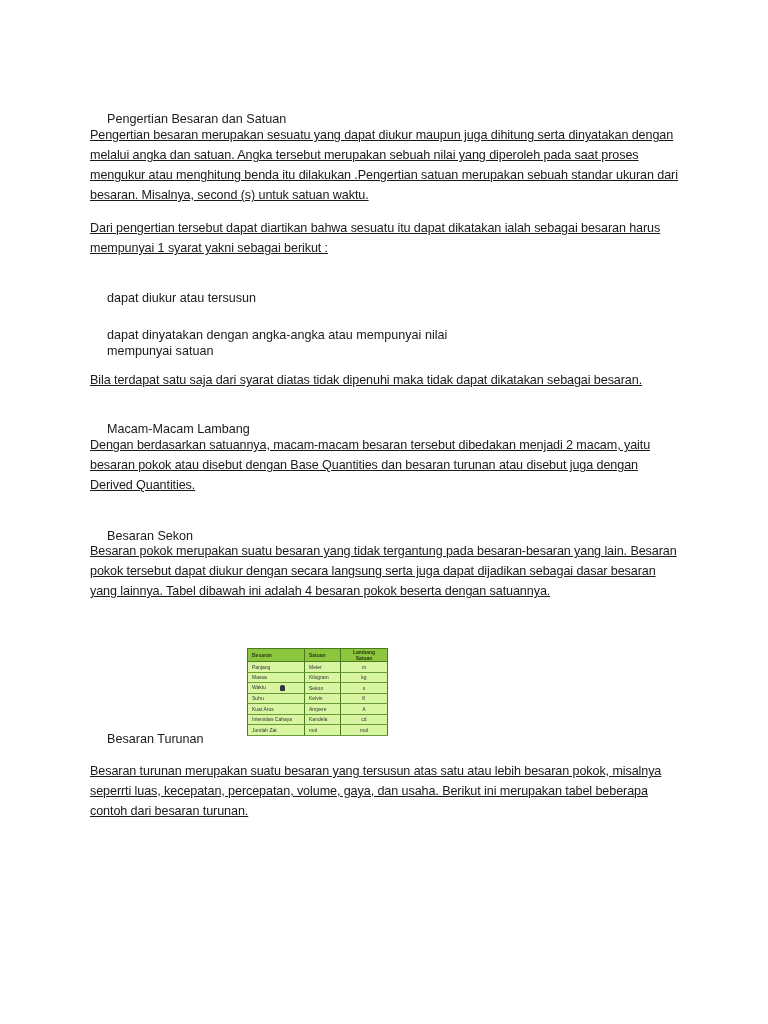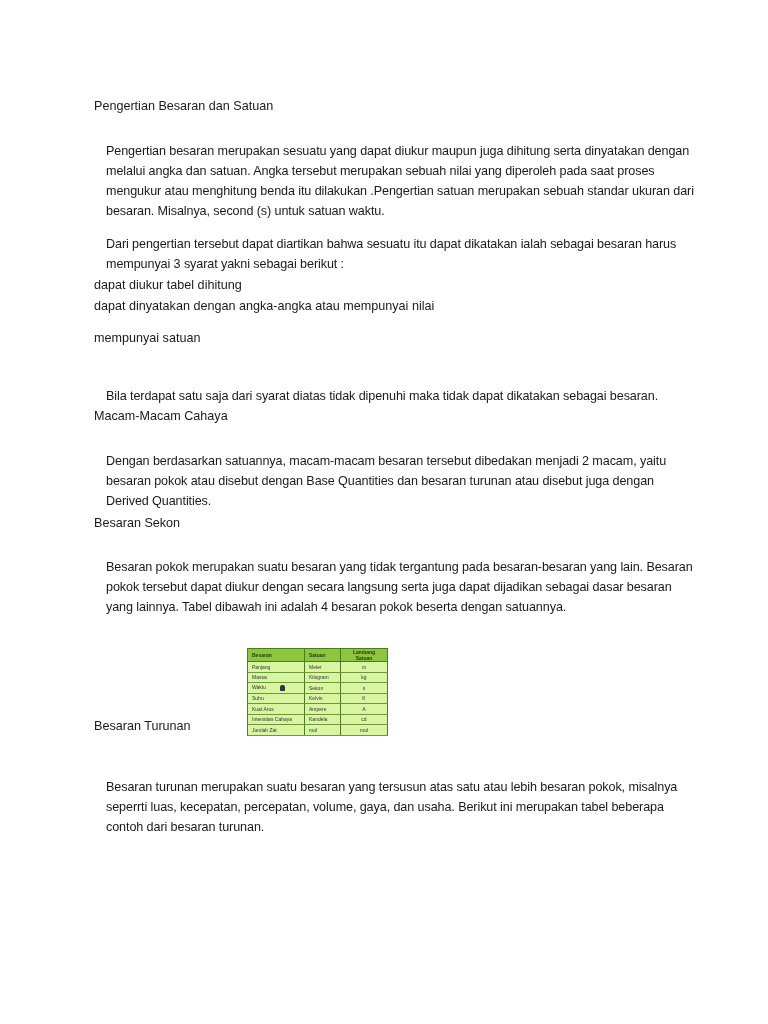--- a/index.html
+++ b/index.html
@@ -1,42 +1,42 @@
 <!DOCTYPE html>
 <html><head>
 <meta charset="utf-8">
 <style>
   html, body { margin:0; padding:0; background:#ffffff; }
   body { width:768px; height:1024px; position:relative; overflow:hidden;
          font-family:"Liberation Sans", sans-serif; color:#1a1a1a; }
   .page { position:absolute; left:90px; top:0; width:590px; }
-  .p { position:absolute; left:0; width:590px; font-size:12.6px; line-height:20px; margin:16px; letter-spacing:-0.1px; }
-  .heading { position:absolute; left:0; font-size:12.6px; line-height:20px; margin:4px; }
+  .p { position:absolute; left:0; width:590px; font-size:12.6px; line-height:20px; margin:0; letter-spacing:-0.1px;text-decoration:underline; }
+  .heading { position:absolute; left:0; font-size:12.6px; line-height:20px; margin:17px; }
   .tbl { position:absolute; left:247px; top:648px; border-collapse:collapse;
          font-size:5px; background:#d8f5a2; }
   .tbl th { background:#8cc63f; color:#2c3a10; font-weight:bold; text-align:left;
             padding:0 4px; height:9px; border:1px solid #4c7a1e; }
   .tbl td { padding:0 4px; height:9.5px; border-left:1px solid #4c7a1e; border-right:1px solid #4c7a1e;
             border-bottom:1px solid #6a9a36; color:#333; }
   .tbl td.c, .tbl th.c { text-align:center; }
   .c1 { width:48px; } .c2 { width:27px; } .c3 { width:38px; }
   .cursor-icon { display:inline-block; width:5px; height:6px; background:#333; border-radius:2px 2px 1px 1px; margin-left:14px; vertical-align:middle; }
 </style>
 </head>
 <body>
 
 <div class="page">
   <p class="heading" style="top:92px">Pengertian Besaran dan Satuan</p>
   <p class="p" style="top:125px">Pengertian besaran merupakan sesuatu yang dapat diukur maupun juga  dihitung serta dinyatakan dengan melalui angka dan satuan. Angka tersebut merupakan sebuah nilai yang diperoleh pada saat proses mengukur atau menghitung benda itu dilakukan .Pengertian satuan merupakan sebuah standar ukuran dari besaran. Misalnya, second (s) untuk satuan waktu.</p>
-  <p class="p" style="top:218px">Dari pengertian tersebut dapat diartikan bahwa sesuatu itu dapat dikatakan ialah sebagai besaran harus mempunyai 3 syarat yakni sebagai berikut :</p>
-  <p class="heading" style="top:271px">dapat diukur tabel dihitung</p>
-  <p class="heading" style="top:292px">dapat dinyatakan dengan angka-angka atau mempunyai nilai</p>
+  <p class="p" style="top:218px">Dari pengertian tersebut dapat diartikan bahwa sesuatu itu dapat dikatakan ialah sebagai besaran harus mempunyai 1 syarat yakni sebagai berikut :</p>
+  <p class="heading" style="top:271px">dapat diukur atau tersusun</p>
+  <p class="heading" style="top:308px">dapat dinyatakan dengan angka-angka atau mempunyai nilai</p>
   <p class="heading" style="top:324px">mempunyai satuan</p>
   <p class="p" style="top:370px">Bila terdapat satu saja dari syarat diatas tidak dipenuhi maka tidak dapat dikatakan sebagai besaran.</p>
-  <p class="heading" style="top:402px">Macam-Macam Cahaya</p>
+  <p class="heading" style="top:402px">Macam-Macam Lambang</p>
   <p class="p" style="top:435px">Dengan berdasarkan satuannya, macam-macam besaran tersebut dibedakan menjadi 2 macam, yaitu besaran pokok  atau disebut dengan Base Quantities dan besaran turunan  atau disebut juga dengan Derived Quantities.</p>
   <p class="heading" style="top:509px">Besaran Sekon</p>
   <p class="p" style="top:541px">Besaran pokok merupakan suatu besaran yang tidak tergantung pada besaran-besaran yang lain. Besaran pokok tersebut dapat diukur dengan secara langsung serta juga dapat dijadikan sebagai dasar besaran yang lainnya. Tabel dibawah ini adalah 4 besaran pokok beserta dengan satuannya.</p>
   <p class="heading" style="top:712px">Besaran Turunan</p>
   <p class="p" style="top:761px">Besaran turunan merupakan suatu besaran yang tersusun atas satu atau lebih besaran pokok, misalnya seperrti luas, kecepatan, percepatan, volume, gaya, dan usaha. Berikut ini merupakan tabel beberapa contoh dari besaran turunan.</p>
 </div>
 
 <table class="tbl">
   <thead>
     <tr>

